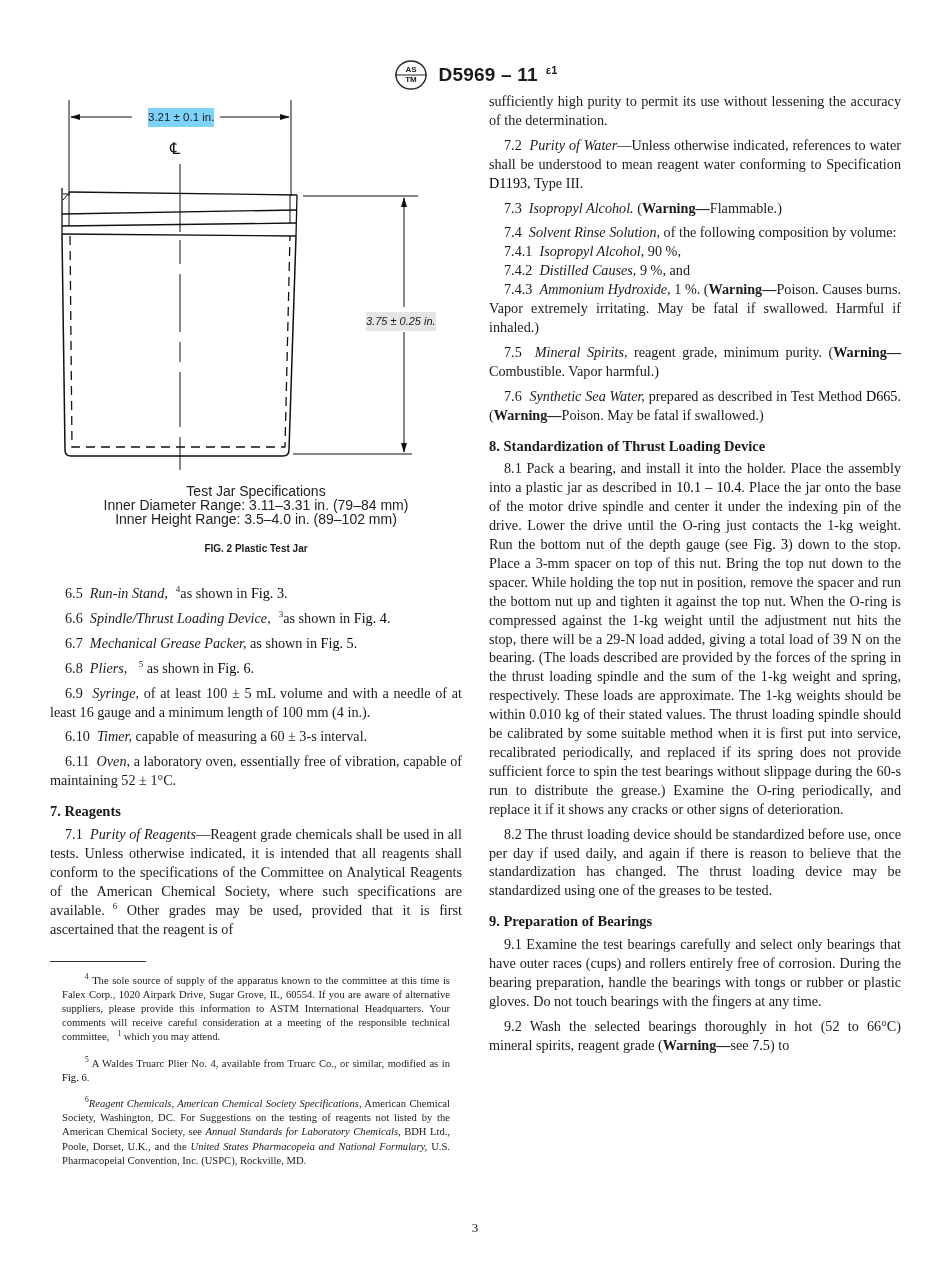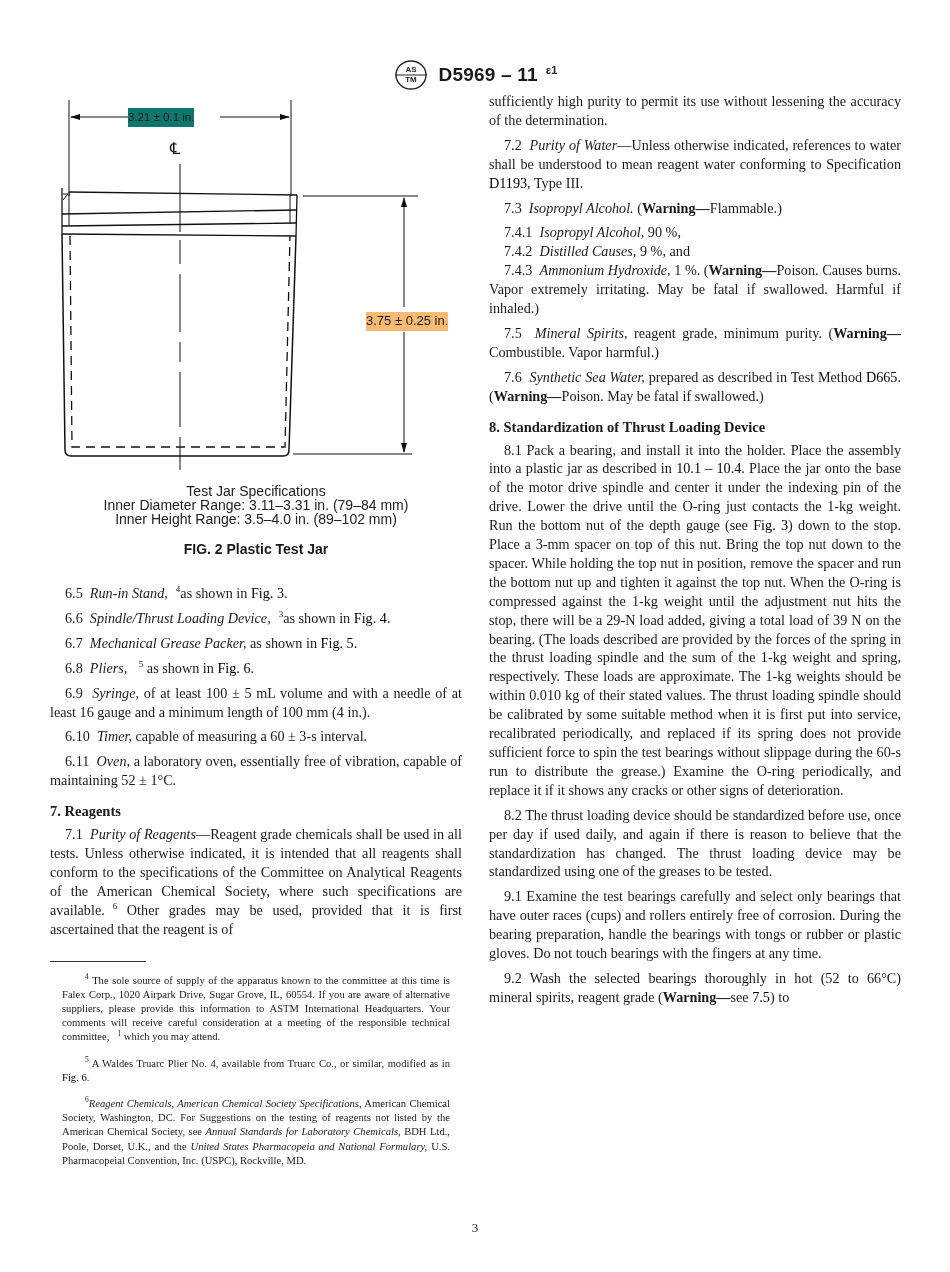--- a/index.html
+++ b/index.html
@@ -11,21 +11,21 @@
                    font-size: 19px; vertical-align: middle; letter-spacing: 0.2px; }
   .header .docid sup { font-size: 11px; }
   .col { position: absolute; top: 92px; width: 412px; font-size: 14.2px; line-height: 18.9px; text-align: justify; }
   .col-left { left: 50px; }
   .col-right { left: 489px; }
   .figure { position: relative; width: 412px; height: 470px; }
   .figure svg { position: absolute; left: 0; top: 0; }
   .fig-specs { position: absolute; top: 392px; left: 0; width: 412px; text-align: center;
                font-family: "Liberation Sans", "DejaVu Sans", sans-serif; font-size: 14px; line-height: 14px; color: #222; }
   .fig-caption { position: absolute; top: 448px; left: 0; width: 412px; text-align: center;
-                 font-family: "Liberation Sans", "DejaVu Sans", sans-serif; font-weight: bold; font-size: 14px; }
+                 font-family: "Liberation Sans", "DejaVu Sans", sans-serif; font-weight: bold; font-size: 10px; }
   p { margin: 0 0 6px 0; }
   p.ind { text-indent: 15px; }
   p.tight { margin-bottom: 0; }
   .link { color: #000000; }
   h2 { font-size: 14.5px; font-weight: bold; margin: 12px 0 4px 0; }
   em { font-style: italic; }
   b { font-weight: bold; }
   sup { font-size: 9px; line-height: 0; padding-left: 8px; }
   .fn-rule { width: 96px; border-top: 1px solid #333; margin: 14px 0 8px 0; }
   .fn { font-size: 10.6px; line-height: 14.2px; text-indent: 15px; margin: 12px; text-align: justify; }
@@ -77,23 +77,23 @@
 
       <path d="M20 144 L22 355 L235 355 L240 144" fill="none" stroke="#111" stroke-width="1.3" stroke-dasharray="9,6"></path>
 
       <line x1="253" y1="104" x2="368" y2="104" stroke="#111" stroke-width="1"></line>
       <line x1="243" y1="362" x2="362" y2="362" stroke="#111" stroke-width="1"></line>
       <line x1="354" y1="106" x2="354" y2="215" stroke="#111" stroke-width="1"></line>
       <line x1="354" y1="240" x2="354" y2="360" stroke="#111" stroke-width="1"></line>
       <polygon points="354,105 351,115 357,115" fill="#111"></polygon>
       <polygon points="354,361 351,351 357,351" fill="#111"></polygon>
     </svg>
-    <div style="position:absolute; top:16px; left:78px; font-family:'Liberation Sans',sans-serif; font-size:11.5px; background:#0f766e;">3.21 ± 0.1 in.</div>
+    <div style="position:absolute; top:16px; left:98px; font-family:'Liberation Sans',sans-serif; font-size:11.5px; background:#7dd3fc;">3.21 ± 0.1 in.</div>
     <div style="position:absolute; top:48px; left:120px; font-family:'DejaVu Sans',sans-serif; font-size:16px;">℄</div>
-    <div style="position:absolute; top:220px; left:316px; font-family:'Liberation Sans',sans-serif; font-size:13px; background:#fdba74;">3.75 ± 0.25 in.</div>
+    <div style="position:absolute; top:220px; left:316px; font-family:'Liberation Sans',sans-serif; font-size:11px; background:#e5e5e5;font-style:italic;">3.75 ± 0.25 in.</div>
     <div class="fig-specs">
       <div>Test Jar Specifications</div>
       <div>Inner Diameter Range: 3.11–3.31 in. (79–84 mm)</div>
       <div>Inner Height Range: 3.5–4.0 in. (89–102 mm)</div>
     </div>
     <div class="fig-caption">FIG. 2 Plastic Test Jar</div>
   </div>
 
   <div style="margin-top:22px;">
   <p class="ind"><span>6.5</span>&nbsp; <em>Run-in Stand,</em><sup>4</sup><span>as shown in </span><a class="link">Fig. 3</a><span>.</span></p>
@@ -111,27 +111,29 @@
   <p class="fn"><sup>4</sup><span> The sole source of supply of the apparatus known to the committee at this time is Falex Corp., 1020 Airpark Drive, Sugar Grove, IL, 60554. If you are aware of alternative suppliers, please provide this information to ASTM International Headquarters. Your comments will receive careful consideration at a meeting of the responsible technical committee,</span><sup>1</sup><span> which you may attend.</span></p>
   <p class="fn"><sup>5</sup><span> A Waldes Truarc Plier No. 4, available from Truarc Co., or similar, modified as in </span><a class="link">Fig. 6</a><span>.</span></p>
   <p class="fn"><sup>6</sup><em>Reagent Chemicals, American Chemical Society Specifications</em><span>, American Chemical Society, Washington, DC. For Suggestions on the testing of reagents not listed by the American Chemical Society, see </span><em>Annual Standards for Laboratory Chemicals,</em><span> BDH Ltd., Poole, Dorset, U.K., and the </span><em>United States Pharmacopeia and National Formulary,</em><span> U.S. Pharmacopeial Convention, Inc. (USPC), Rockville, MD.</span></p>
   </div>
 </div>
 
 <div class="col col-right">
   <p>sufficiently high purity to permit its use without lessening the accuracy of the determination.</p>
   <p class="ind"><span>7.2</span>&nbsp; <em>Purity of Water</em><span>—Unless otherwise indicated, references to water shall be understood to mean reagent water conforming to Specification </span><a class="link">D1193</a><span>, Type III.</span></p>
   <p class="ind"><span>7.3</span>&nbsp; <em>Isopropyl Alcohol.</em><span> (</span><b>Warning—</b><span>Flammable.)</span></p>
+  <p class="ind tight"><span>7.4</span>&nbsp; <em>Solvent Rinse Solution,</em><span> of the following composition by volume:</span></p>
   <p class="ind tight"><span>7.4.1</span>&nbsp; <em>Isopropyl Alcohol,</em><span> 90 %,</span></p>
   <p class="ind tight"><span>7.4.2</span>&nbsp; <em>Distilled Causes,</em><span> 9 %, and</span></p>
   <p class="ind"><span>7.4.3</span>&nbsp; <em>Ammonium Hydroxide,</em><span> 1 %. (</span><b>Warning—</b><span>Poison. Causes burns. Vapor extremely irritating. May be fatal if swallowed. Harmful if inhaled.)</span></p>
   <p class="ind"><span>7.5</span>&nbsp; <em>Mineral Spirits,</em><span> reagent grade, minimum purity. (</span><b>Warning—</b><span>Combustible. Vapor harmful.)</span></p>
   <p class="ind"><span>7.6</span>&nbsp; <em>Synthetic Sea Water,</em><span> prepared as described in Test Method </span><a class="link">D665</a><span>. (</span><b>Warning—</b><span>Poison. May be fatal if swallowed.)</span></p>
 
   <h2>8.  Standardization of Thrust Loading Device</h2>
   <p class="ind"><span>8.1</span><span> Pack a bearing, and install it into the holder. Place the assembly into a plastic jar as described in </span><a class="link">10.1 – 10.4</a><span>. Place the jar onto the base of the motor drive spindle and center it under the indexing pin of the drive. Lower the drive until the O-ring just contacts the 1-kg weight. Run the bottom nut of the depth gauge (see </span><a class="link">Fig. 3</a><span>) down to the stop. Place a 3-mm spacer on top of this nut. Bring the top nut down to the spacer. While holding the top nut in position, remove the spacer and run the bottom nut up and tighten it against the top nut. When the O-ring is compressed against the 1-kg weight until the adjustment nut hits the stop, there will be a 29-N load added, giving a total load of 39 N on the bearing. (The loads described are provided by the forces of the spring in the thrust loading spindle and the sum of the 1-kg weight and spring, respectively. These loads are approximate. The 1-kg weights should be within 0.010 kg of their stated values. The thrust loading spindle should be calibrated by some suitable method when it is first put into service, recalibrated periodically, and replaced if its spring does not provide sufficient force to spin the test bearings without slippage during the 60-s run to distribute the grease.) Examine the O-ring periodically, and replace it if it shows any cracks or other signs of deterioration.</span></p>
   <p class="ind"><span>8.2</span><span> The thrust loading device should be standardized before use, once per day if used daily, and again if there is reason to believe that the standardization has changed. The thrust loading device may be standardized using one of the greases to be tested.</span></p>
 
+  <h2>9.  Preparation of Bearings</h2>
   <p class="ind"><span>9.1</span><span> Examine the test bearings carefully and select only bearings that have outer races (cups) and rollers entirely free of corrosion. During the bearing preparation, handle the bearings with tongs or rubber or plastic gloves. Do not touch bearings with the fingers at any time.</span></p>
   <p class="ind"><span>9.2</span><span> Wash the selected bearings thoroughly in hot (52 to 66°C) mineral spirits, reagent grade (</span><b>Warning—</b><span>see </span><a class="link">7.5</a><span>) to</span></p>
 </div>
 
 <div class="page-num">3</div>
 
 </body></html>

